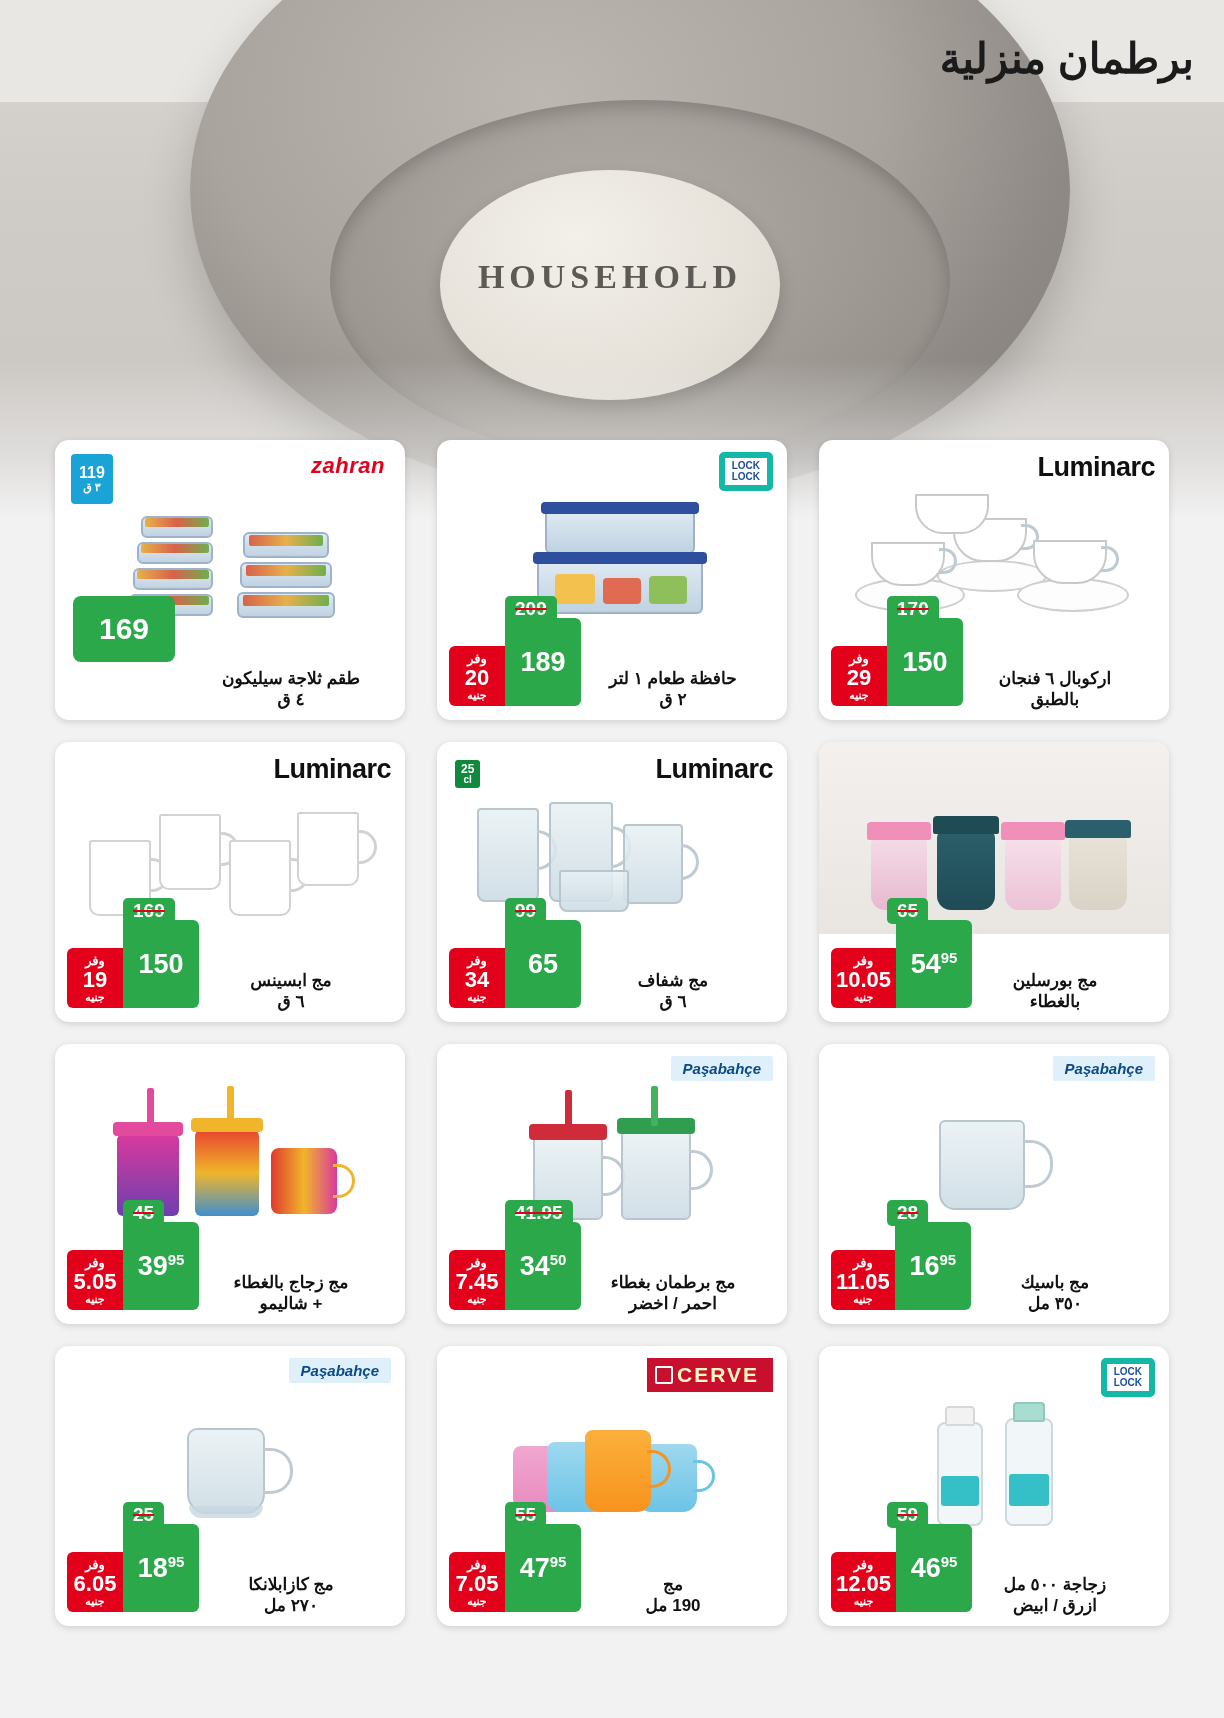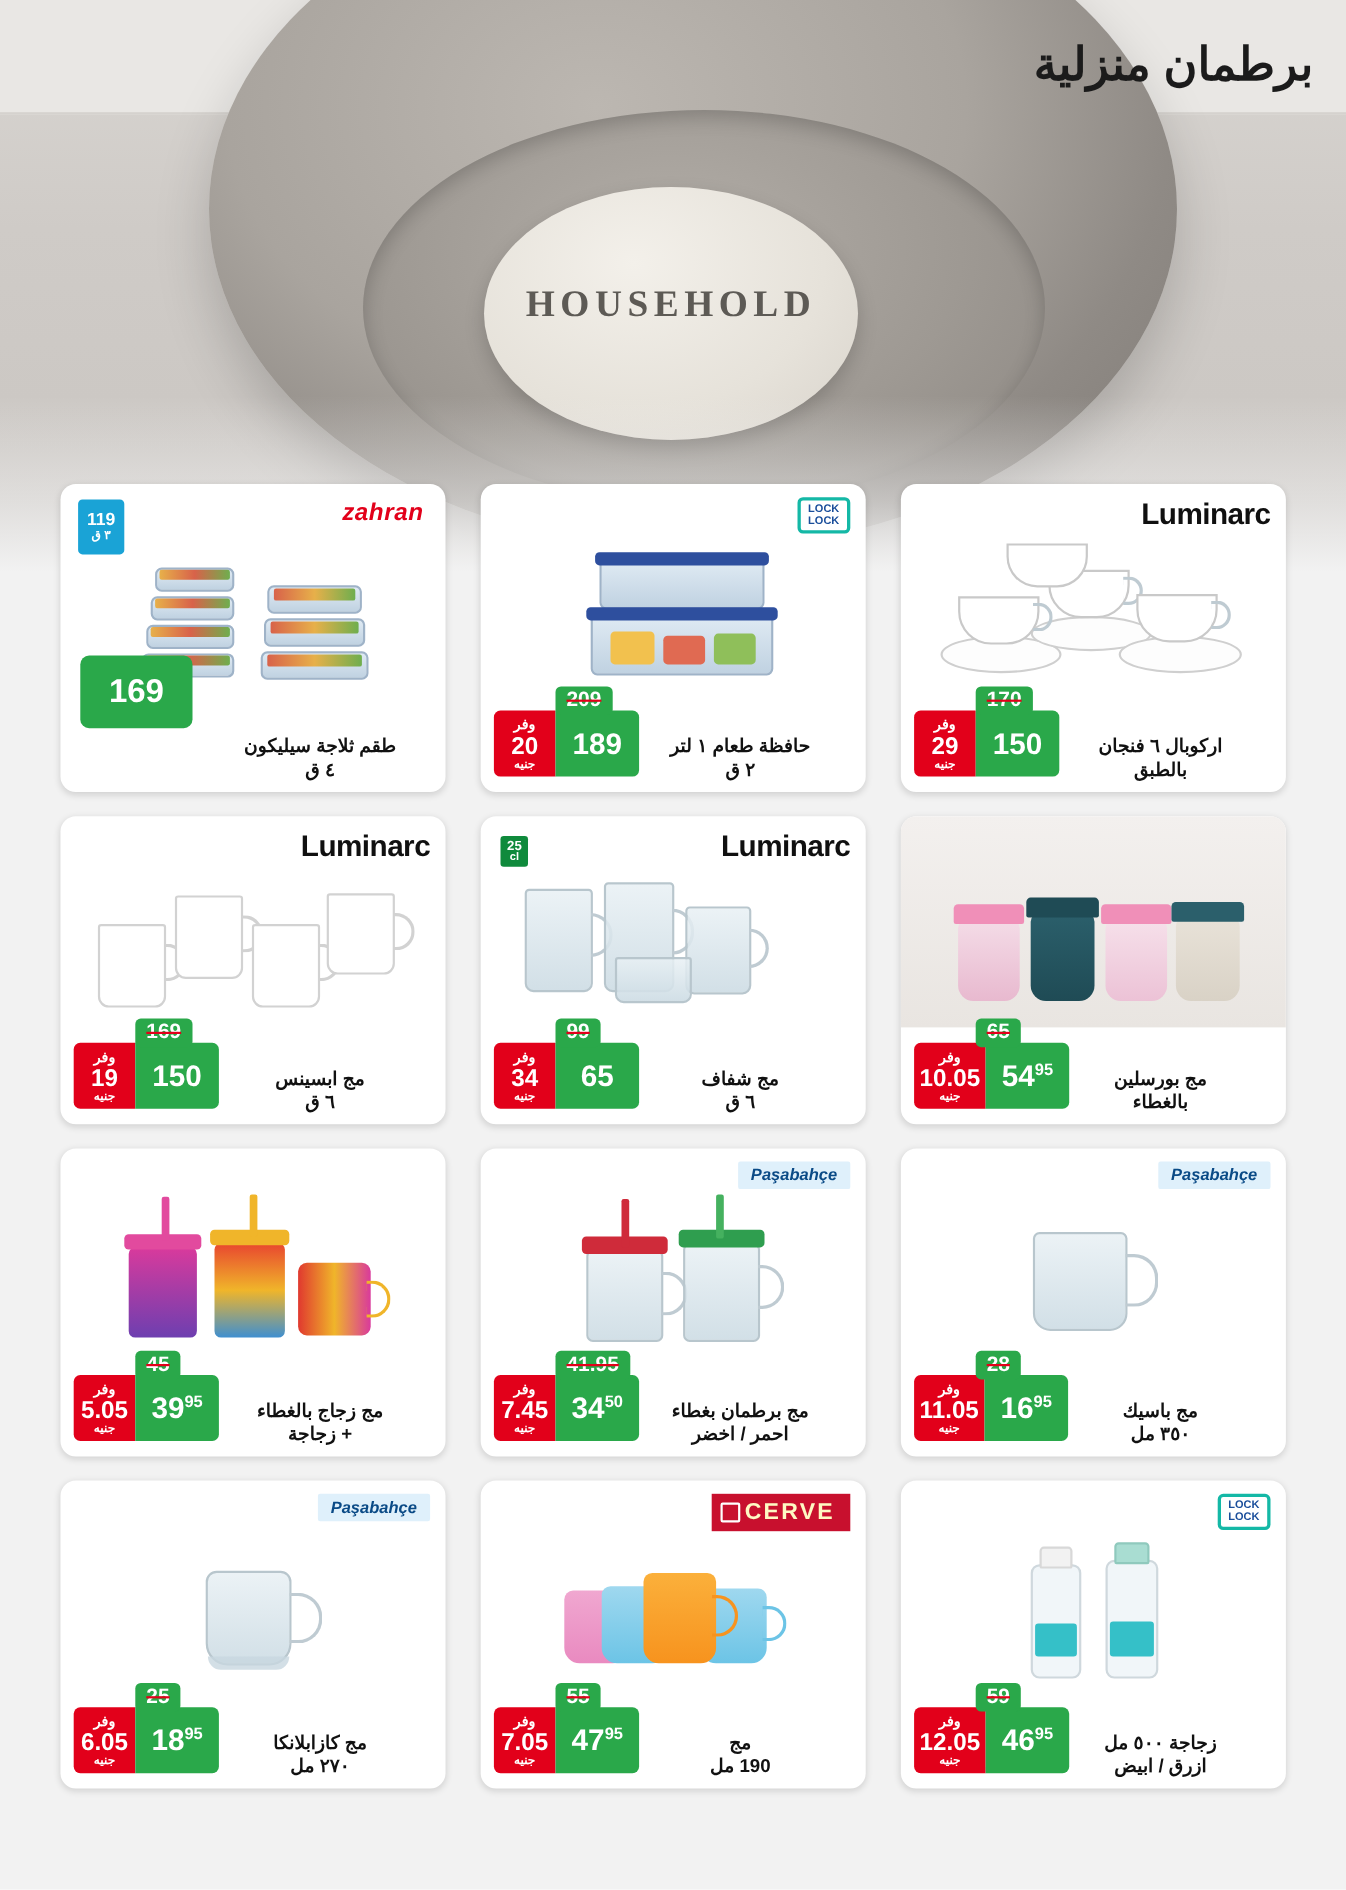--- a/index.html
+++ b/index.html
@@ -69,21 +69,21 @@
     background: #fff; border-radius: 14px;
     box-shadow: 0 2px 7px rgba(0,0,0,.14);
     overflow: hidden;
   }
   .brand {
     position: absolute; top: 12px; right: 14px; z-index: 4;
     direction: ltr; display: flex; align-items: center;
   }
   .brand-luminarc { font-size: 27px; font-weight: bold; color: #101010; letter-spacing: -.5px; }
   .brand-locknlock {
-    background: #ffffff; border: 3px solid #14b8a6; border-radius: 5px;
+    background: #ffffff; border: 6px solid #14b8a6; border-radius: 5px;
     padding: 3px 7px; font-size: 10px; font-weight: bold; color: #1a4e9b; line-height: 1.05;
     text-align: center;
   }
   .brand-locknlock b { display:block; }
   .brand-zahran {
     background: #ffffff; color: #e2001a; font-size: 22px; font-weight: bold;
     font-style: italic; padding: 1px 6px; letter-spacing: .5px;
   }
   .brand-pasabahce {
     background: #dff0fb; color: #0a4a86; font-size: 15px; font-weight: bold;
@@ -121,21 +121,21 @@
   }
 
   
   .pricebox {
     position: absolute; bottom: 14px; left: 12px; z-index: 6;
     display: flex; align-items: stretch; direction: ltr;
   }
   .pb-save {
     background: #e2001a; color: #fff; border-radius: 6px 0 0 6px;
     min-width: 56px; padding: 6px 5px 5px; text-align: right; line-height: 1;
-    display: flex; flex-direction: column; justify-content: center; align-items: center;
+    display: flex; flex-direction: column; justify-content: center; align-items: center; margin-top: 28px;
   }
   .pb-save .save-word { font-size: 13px; font-weight: bold; }
   .pb-save .save-val { font-size: 22px; font-weight: bold; margin: 2px 0 1px; }
   .pb-save .save-cur { font-size: 11px; font-weight: bold; }
   .pb-new {
     background: #2aa84a; color: #fff; border-radius: 0 6px 6px 0;
     min-width: 76px; padding: 6px 9px; display: flex; align-items: center; justify-content: center;
   }
   .pb-new .np { font-size: 27px; font-weight: bold; }
   .pb-new .np sup { font-size: 15px; vertical-align: super; }
@@ -482,21 +482,21 @@
             <div class="straw" style="left:92px;top:2px;width:7px;height:40px;background:#e24a9e;"></div>
             <div class="tumbler" style="left:140px;top:44px;width:64px;height:86px;background:linear-gradient(180deg,#e8452f,#f0b52a,#3f8fd0);border-radius:6px;"></div>
             <div style="position:absolute;left:136px;top:32px;width:72px;height:14px;background:#f0b52a;border-radius:4px;"></div>
             <div class="straw" style="left:172px;top:0px;width:7px;height:38px;background:#f0b52a;"></div>
             <div class="tumbler" style="left:216px;top:62px;width:66px;height:66px;background:linear-gradient(90deg,#e0392f,#f0b52a,#d93a9c);border-radius:8px;"></div>
             <div class="handle" style="left:278px;top:78px;width:22px;height:34px;border-color:#f0b52a;"></div>
           </div>
         </div>
     <div class="desc">
       <div>مج زجاج بالغطاء</div>
-      <div>+ زجاجة</div>
+      <div>+ شاليمو</div>
     </div>
 
     <div class="pricebox">
       <div class="pb-old">45</div>
       <div class="pb-save">
         <span class="save-word">وفر</span>
         <span class="save-val">5.05</span>
         <span class="save-cur">جنيه</span>
       </div>
       <div class="pb-new">

